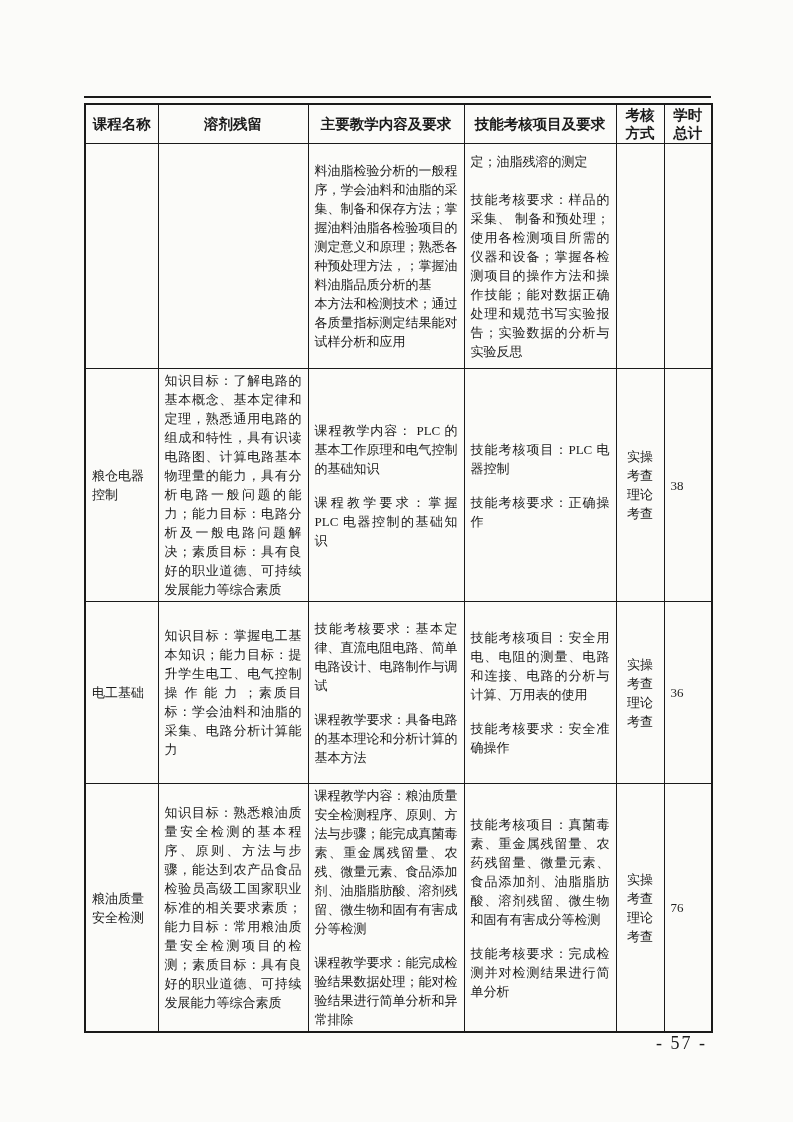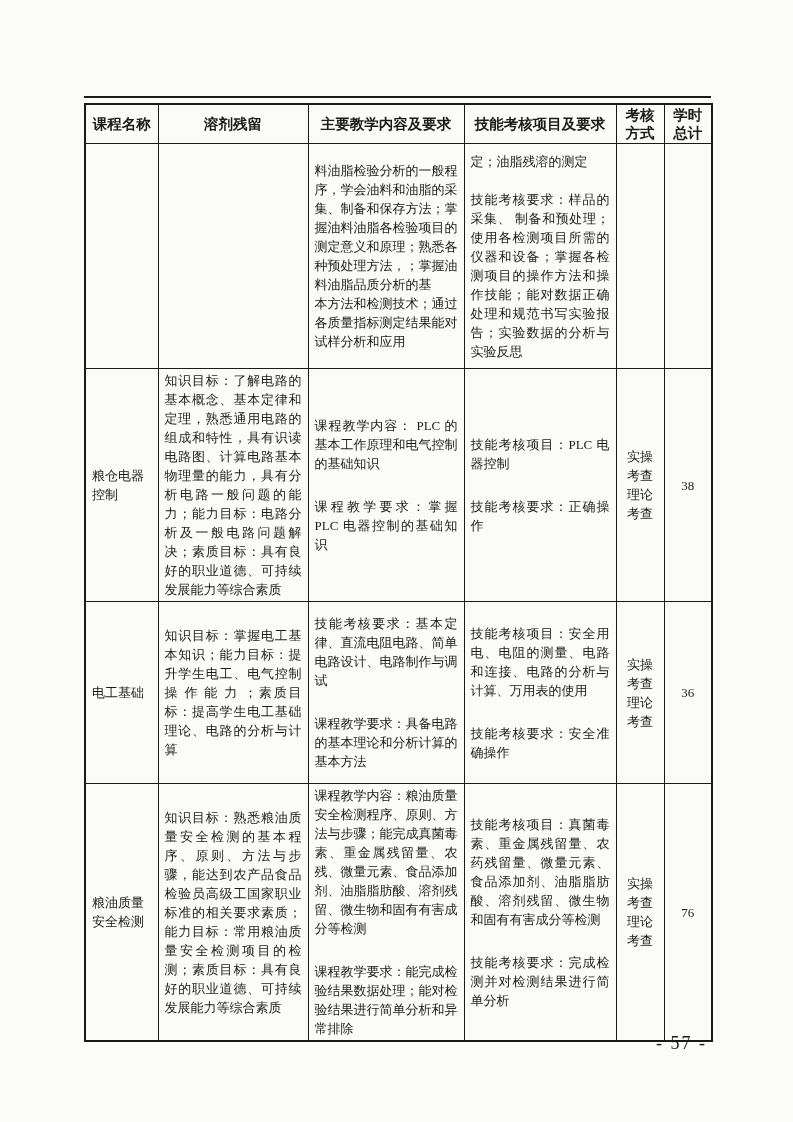--- a/index.html
+++ b/index.html
@@ -46,24 +46,24 @@
   tr.row-1 { height: 220px; }
   tr.row-2 { height: 182px; }
   tr.row-3 { height: 245px; }
 
   td.c-name { text-align: left; padding: 2px 7px; }
   td.c-obj, td.c-content, td.c-assess {
     text-align: justify; text-align-last: left;
   }
   td.vtop { vertical-align: top; padding-top: 3px; }
   td p { margin: 0; }
-  td p.gap { margin-top: 24px; }
+  td p.gap { margin-top: 15px; }
   td p.gap-sm { margin-top: 19px; }
   td.c-method { padding: 2px 7px; text-align: center; margin-left: 28px; }
-  td.c-hours { text-align: center; }
+  td.c-hours { text-align: left; }
 
   .page-number {
     position: absolute; top: 1033px; right: 86px;
     font-size: 18px; letter-spacing: 2px;
     font-family: "Liberation Serif", "DejaVu Serif", serif;
   }
 </style>
 </head>
 <body>
 
@@ -119,21 +119,21 @@
         </td>
         <td class="c-method">
           <p>实操考查</p>
           <p>理论考查</p>
         </td>
         <td class="c-hours">38</td>
       </tr>
 
       <tr class="row-2">
         <td class="c-name">电工基础</td>
-        <td class="c-obj">知识目标：掌握电工基本知识；能力目标：提升学生电工、电气控制操 作 能 力 ；素质目标：提高学生电工基础理论、电路的分析与计算</td>
+        <td class="c-obj">知识目标：掌握电工基本知识；能力目标：提升学生电工、电气控制操 作 能 力 ；素质目标：学会油料和油脂的采集、电路分析计算能力</td>
         <td class="c-content">
           <p>技能考核要求：基本定律、直流电阻电路、简单电路设计、电路制作与调试</p>
           <p class="gap">课程教学要求：具备电路的基本理论和分析计算的基本方法</p>
         </td>
         <td class="c-assess">
           <p>技能考核项目：安全用电、电阻的测量、电路和连接、电路的分析与计算、万用表的使用</p>
           <p class="gap">技能考核要求：安全准确操作</p>
         </td>
         <td class="c-method">
           <p>实操考查</p>

